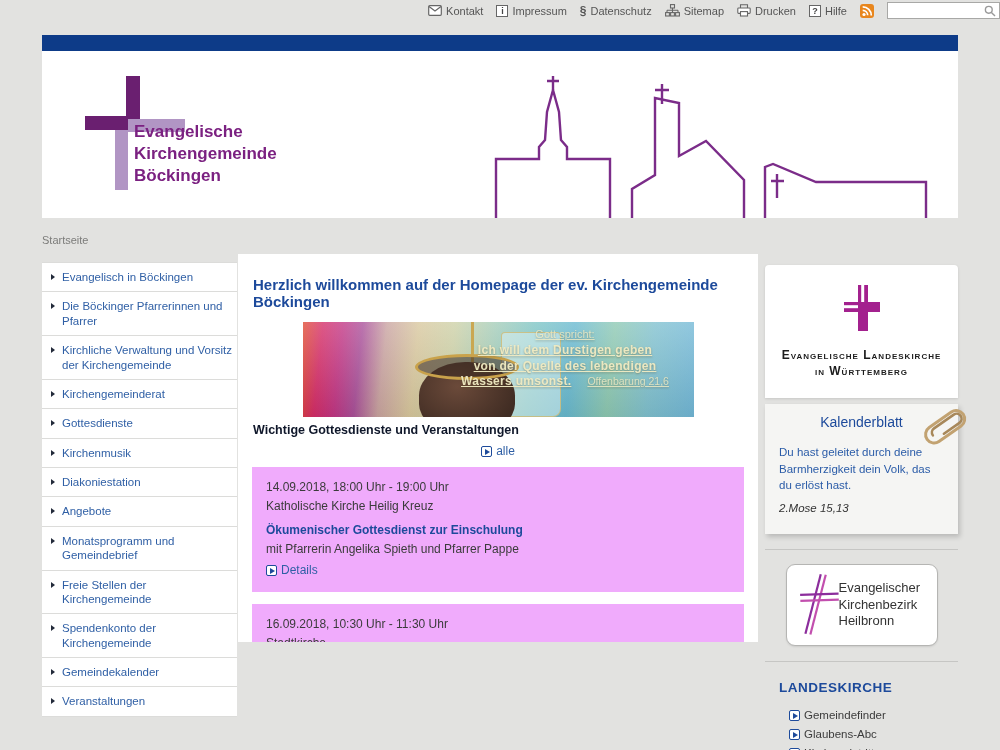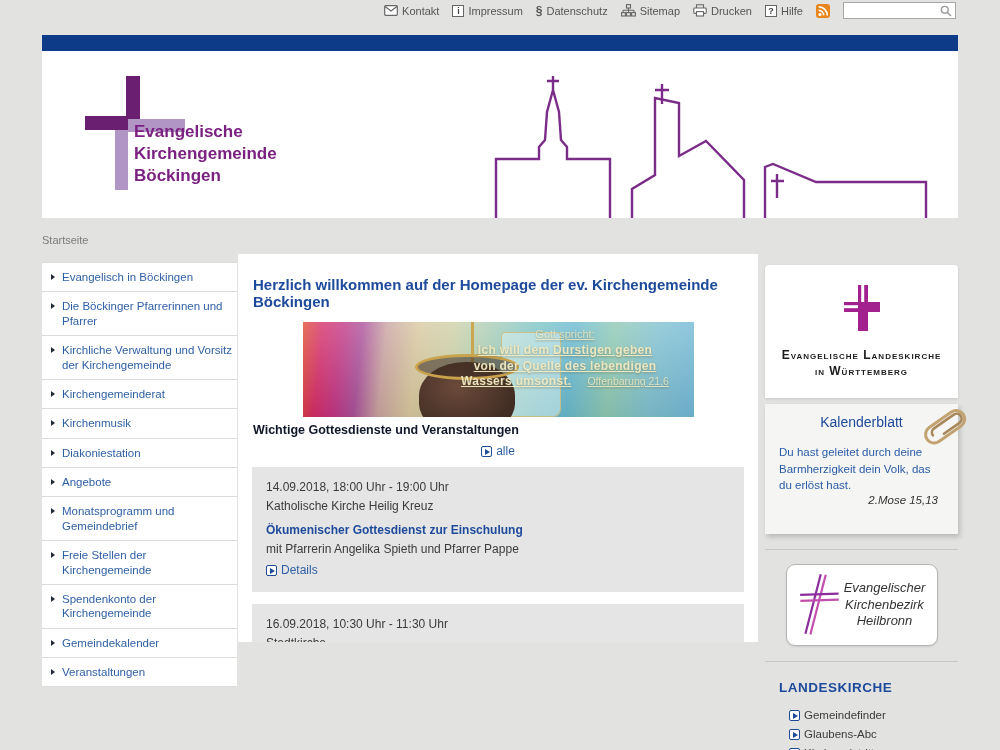--- a/index.html
+++ b/index.html
@@ -9,21 +9,21 @@
     background:#e2e2e0;
     font-family:"Liberation Sans", sans-serif;
     color:#3b3b3b;
   }
   a { text-decoration:none; }
 
   
   .topbar {
     position:absolute; top:0; left:0; right:0; height:21px;
     display:flex; align-items:center; justify-content:flex-end;
-    gap:13px; padding-right:44px;
+    gap:13px; 
   }
   .util-link { display:inline-flex; align-items:center; gap:4px; font-size:11px; color:#555; cursor:pointer; }
   .box-glyph {
     width:12px; height:12px; border:1px solid #666; color:#444;
     font-size:9px; font-weight:bold; display:inline-flex; align-items:center; justify-content:center;
     background:#fff;
   }
   .para-glyph { font-size:12px; font-weight:bold; color:#555; line-height:1; }
   .searchbox {
     width:113px; height:17px; background:#fff; border:1px solid #a8a8a6;
@@ -88,45 +88,45 @@
   .events-heading { font-size:12.5px; font-weight:bold; color:#0f172a; margin:2px 1px 0; }
   .alle-row { text-align:center; margin:4px 8px 8px; }
   .alle-row a { font-size:12px; color:#2f5fa5; }
   .play-icon {
     display:inline-block; vertical-align:-2px; width:11px; height:11px;
     border:1px solid #1d4a9b; border-radius:2px; background:#fff; position:relative; margin-right:4px;
   }
   .play-icon::before { content:""; position:absolute; left:3px; top:2px;
     border-left:5px solid #1d4a9b; border-top:3.5px solid transparent; border-bottom:3.5px solid transparent; }
 
-  .event-box { background:#e5e5e5; padding:11px 14px 12px; margin-bottom:12px; font-size:12px; line-height:1.55; color:#3b3b3b; }
+  .event-box { background:#f0abfc; padding:11px 14px 12px; margin-bottom:12px; font-size:12px; line-height:1.55; color:#3b3b3b; }
   .event-title { display:block; color:#1d4a9b; font-weight:bold; margin-top:6px; }
   .details-row { margin-top:3px; }
   .details-row a { font-size:12px; color:#2f5fa5; }
 
   
   .rightcol { position:absolute; left:765px; top:255px; width:193px; }
   .wue-box { background:#fff; border-radius:4px 4px 0 0; height:133px; margin-top:10px;
     box-shadow:0 1px 3px rgba(0,0,0,.12); text-align:center; padding-top:20px; cursor:pointer; }
   .wue-text { margin-top:12px; font-variant:small-caps; font-weight:bold; font-size:12px;
     letter-spacing:1px; color:#1c1c1c; line-height:1.35; }
 
   .kalenderblatt { position:relative; margin-top:6px; background:#f5f5f3; height:130px;
     box-shadow:2px 3px 5px rgba(0,0,0,.18); padding:10px 14px 0; }
   .kb-title { text-align:center; color:#1d4a9b; font-size:14px; margin-bottom:14px; }
   .kb-text { color:#2b5ca8; font-size:11.5px; line-height:1.45; }
-  .kb-src { text-align:right; font-style:italic; color:#333; font-size:11.5px; margin-top:0; padding-right:6px; }
+  .kb-src { text-align:left; font-style:italic; color:#333; font-size:11.5px; margin-top:8px; padding-right:6px; }
   .paperclip { position:absolute; right:-22px; top:2px; }
 
   .divider { border:none; border-top:1px solid #c6c6c4; margin:15px 0 0; }
 
   .bezirk-box { width:152px; margin:14px auto 0; background:#fff; border:1px solid #b5b5b3;
     border-radius:9px; height:82px; display:flex; align-items:center; padding:0 6px 0 8px;
     box-shadow:0 1px 2px rgba(0,0,0,.1); cursor:pointer; }
-  .bezirk-text { font-style:italic; font-size:13px; color:#333; line-height:1.3; text-align:center; flex:1; }
+  .bezirk-text { font-size:13px; color:#333; line-height:1.3; text-align:left; flex:1; }
 
   .lk-heading { color:#1d4a9b; font-weight:bold; font-size:13.5px; letter-spacing:.5px; margin:18px 0 14px 14px; }
   .lk-link { display:flex; align-items:center; margin:0 0 7px 24px; font-size:11.5px; color:#3c3c3c; cursor:pointer; }
 </style>
 </head>
 <body>
 
 <div class="topbar">
   <a class="util-link">
     <svg width="14" height="11" viewBox="0 0 14 11">
@@ -212,20 +212,21 @@
 
     <a class="nav-item">Evangelisch in Böckingen</a>
 
     <a class="nav-item">Die Böckinger Pfarrerinnen und Pfarrer</a>
 
     <a class="nav-item">Kirchliche Verwaltung und Vorsitz der Kirchengemeinde</a>
 
     <a class="nav-item">Kirchengemeinderat</a>
 
 
+    <a class="nav-item">Gottesdienste</a>
 
     <a class="nav-item">Kirchenmusik</a>
 
 
     <a class="nav-item">Diakoniestation</a>
 
     <a class="nav-item">Angebote</a>
 
     <a class="nav-item">Monatsprogramm und Gemeindebrief</a>
 

